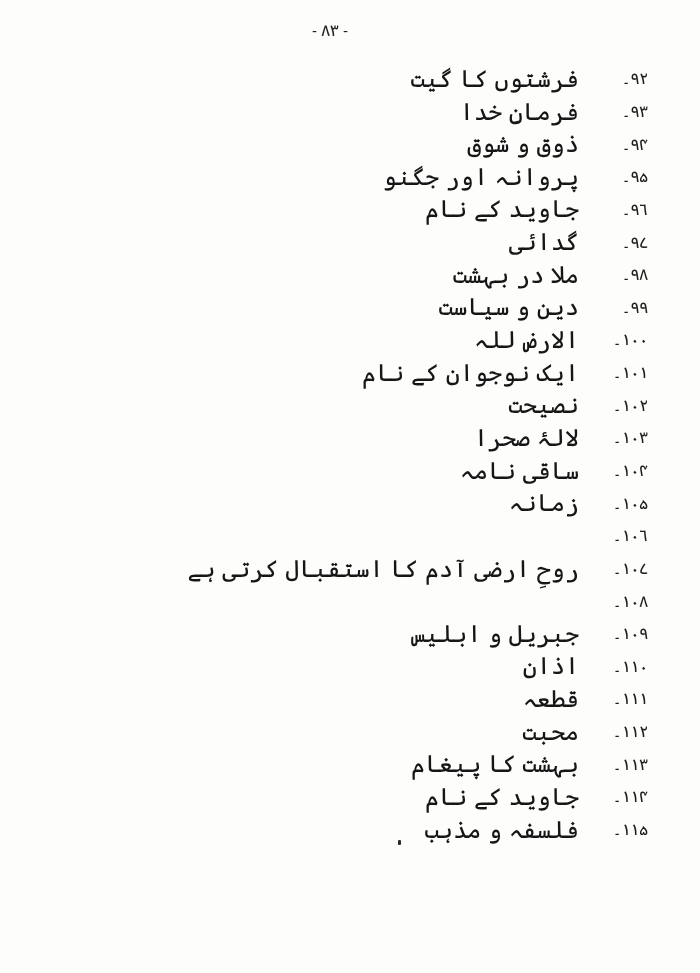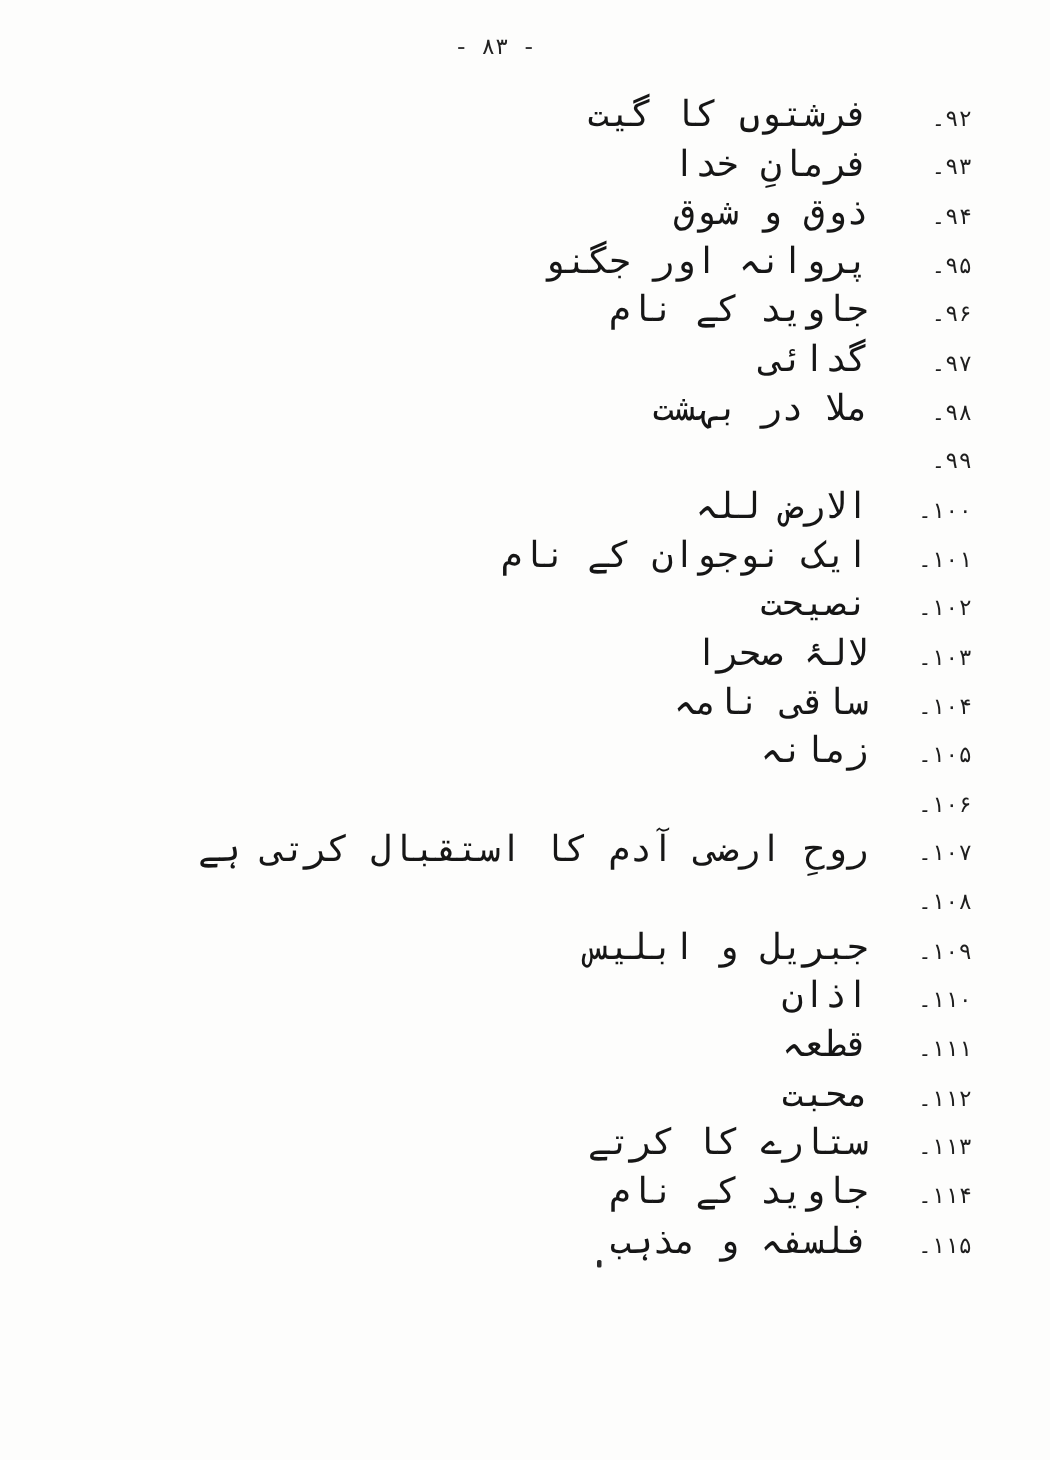--- a/index.html
+++ b/index.html
@@ -7,21 +7,21 @@
     padding: 0;
     background: #e8e8e8;
   }
   .page {
     position: relative;
     width: 700px;
     height: 973px;
     margin: 0 auto;
     background: #fdfdfc;
     overflow: hidden;
-    font-family: Liberation Mono, monospace;
+    font-family: Liberation Sans, sans-serif;
     color: #1b1b1b;
     direction: rtl;
   }
   .page-header {
     position: absolute;
     top: 22px;
     left: 0;
     right: 40px;
     text-align: center;
     font-size: 15px;
@@ -108,20 +108,21 @@
         <span class="toc-title">گدائی</span>
       </div>
 
       <div class="toc-row">
         <span class="toc-num">۹۸۔</span>
         <span class="toc-title">ملا در بہشت</span>
       </div>
 
       <div class="toc-row">
         <span class="toc-num">۹۹۔</span>
+        <span class="toc-title">دین و سیاست</span>
       </div>
 
       <div class="toc-row">
         <span class="toc-num">۱۰۰۔</span>
         <span class="toc-title">الارض للہ</span>
       </div>
 
       <div class="toc-row">
         <span class="toc-num">۱۰۱۔</span>
         <span class="toc-title">ایک نوجوان کے نام</span>
@@ -175,21 +176,21 @@
         <span class="toc-title">قطعہ</span>
       </div>
 
       <div class="toc-row">
         <span class="toc-num">۱۱۲۔</span>
         <span class="toc-title">محبت</span>
       </div>
 
       <div class="toc-row">
         <span class="toc-num">۱۱۳۔</span>
-        <span class="toc-title">ستارے کا کرتے</span>
+        <span class="toc-title">بہشت کا پیغام</span>
       </div>
 
       <div class="toc-row">
         <span class="toc-num">۱۱۴۔</span>
         <span class="toc-title">جاوید کے نام</span>
       </div>
 
       <div class="toc-row">
         <span class="toc-num">۱۱۵۔</span>
         <span class="toc-title">فلسفہ و مذہب</span>

